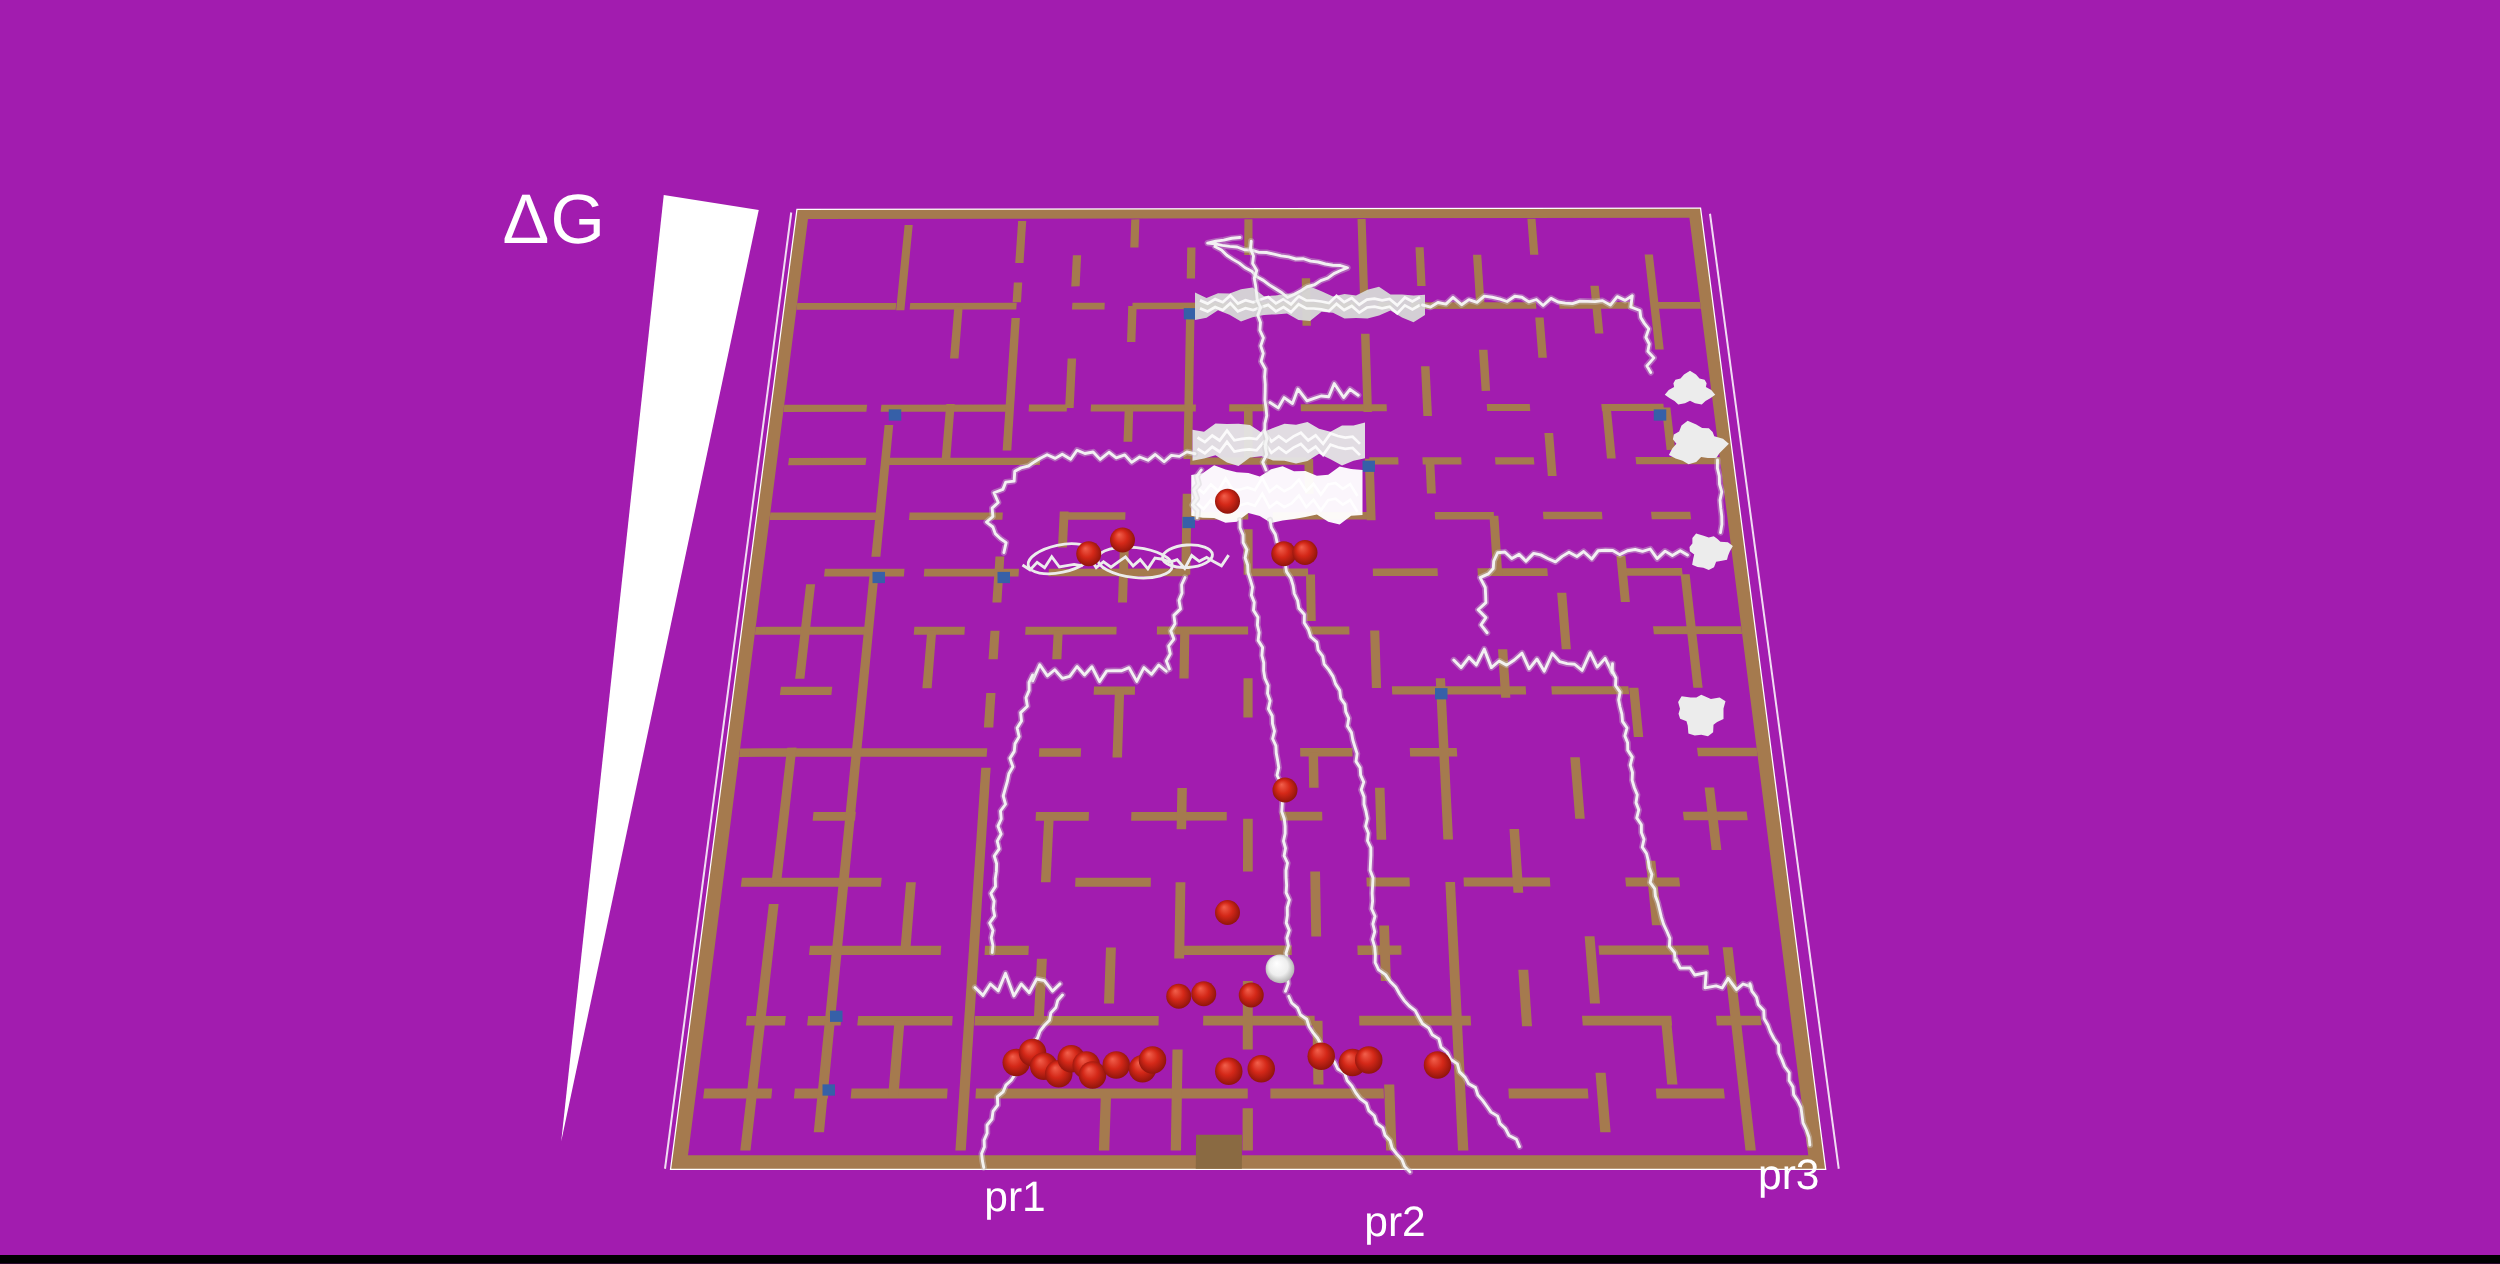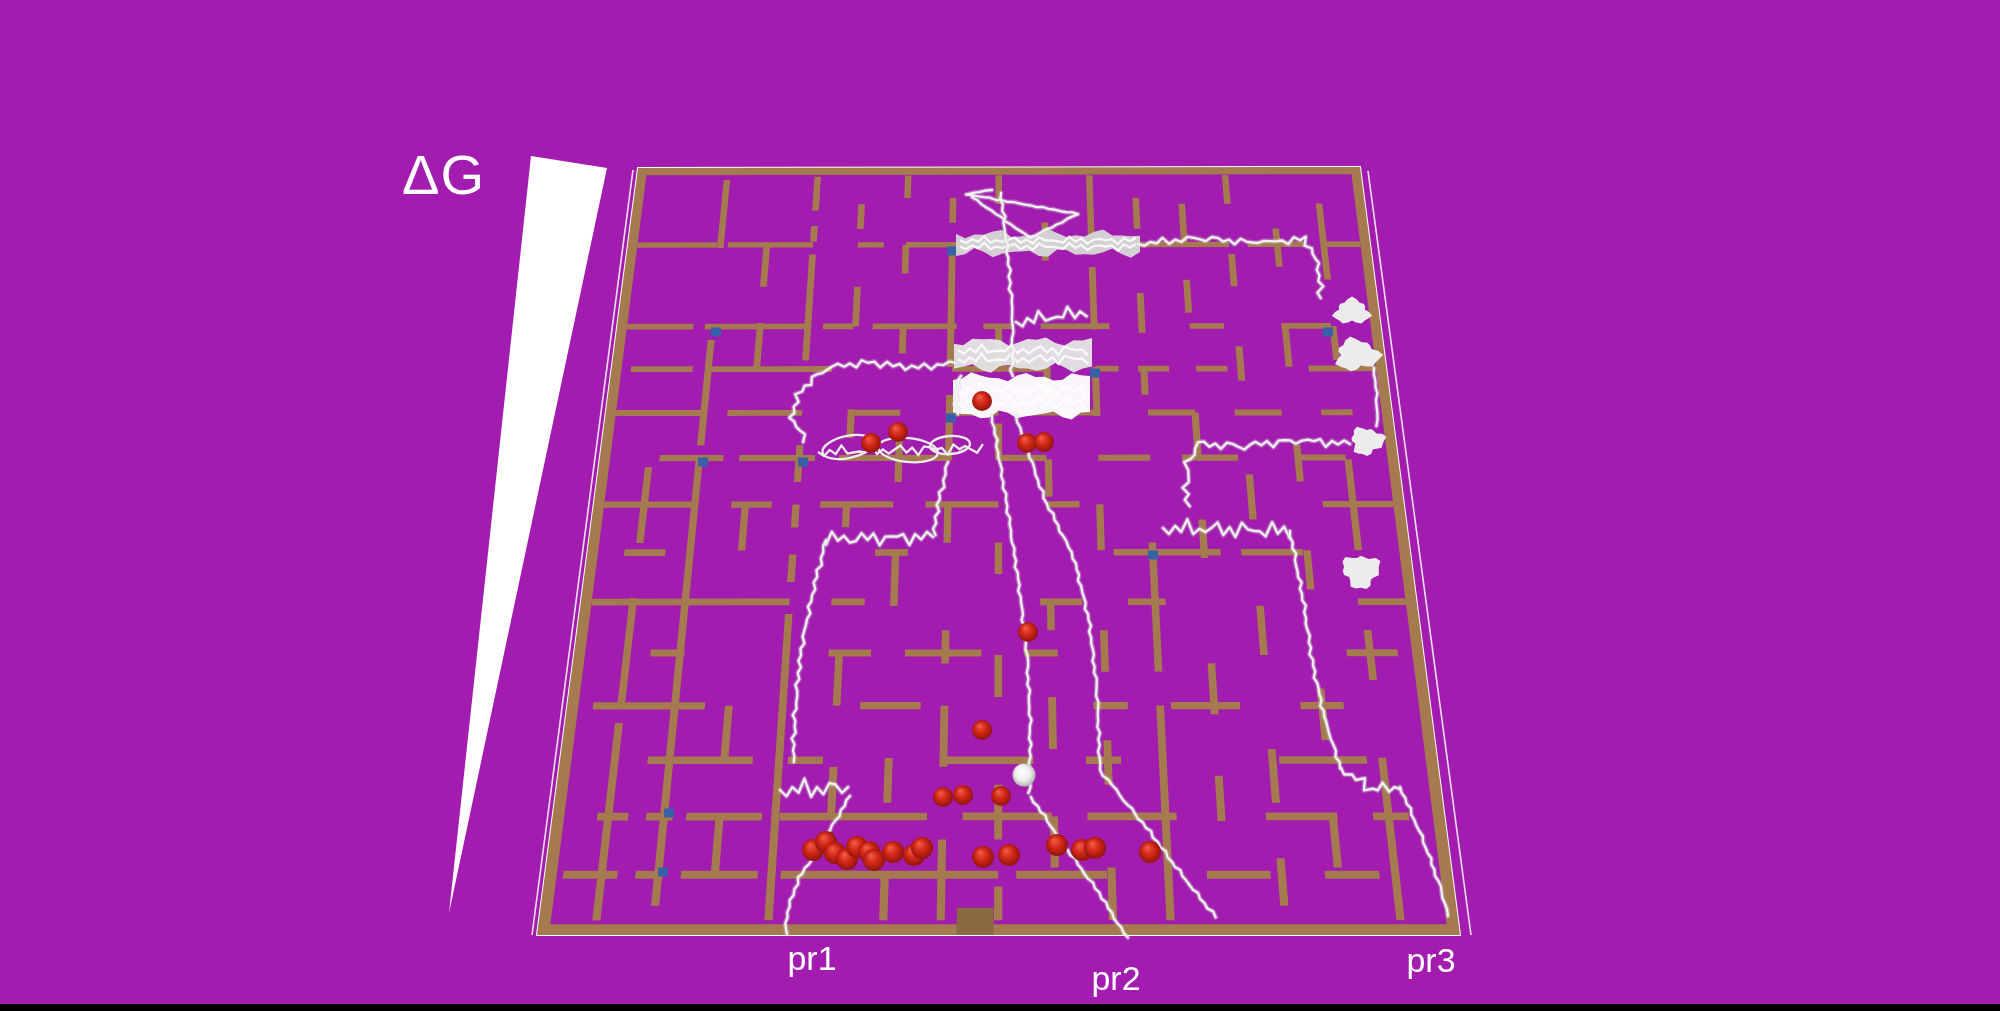--- a/index.html
+++ b/index.html
@@ -310,14 +310,14 @@
         <circle cx="1082" cy="850" r="11" fill="url(#gradRed)"></circle>
         <circle cx="1095" cy="848" r="11" fill="url(#gradRed)"></circle>
         <circle cx="1150" cy="852" r="11" fill="url(#gradRed)"></circle>
         <circle cx="1024" cy="775" r="11.5" fill="url(#gradWhite)"></circle>
       </g>
       <polygon points="531,156 607,168 449,913" fill="#ffffff"></polygon>
     </svg>
   <div class="lbl" id="lblDG" style="left: 402px; top: 147px;">ΔG</div>
   <div class="lbl pr" id="lblPr1" style="left: 812px; top: 941px;">pr1</div>
   <div class="lbl pr" id="lblPr2" style="left: 1116px; top: 961px;">pr2</div>
-  <div class="lbl pr" id="lblPr3" style="left: 1431px; top: 943px;">pr3</div>
+  <div class="lbl pr" id="lblPr3" style="left: 1431px; top: 923px;">pr3</div>
 </div>
 
 </body></html>

